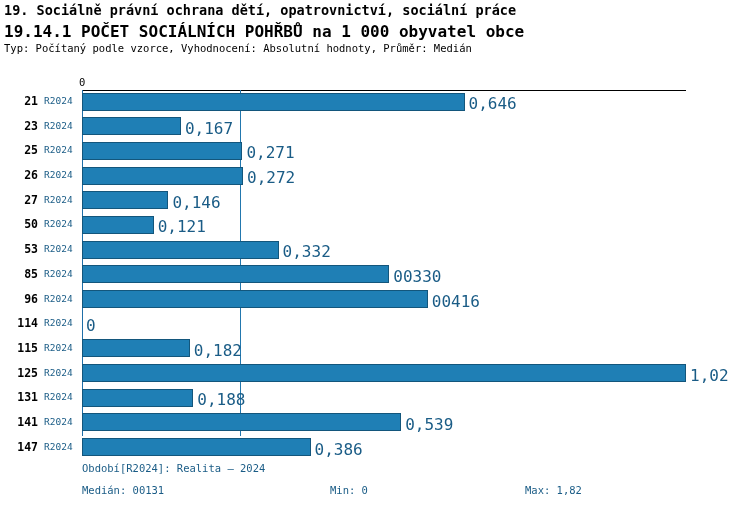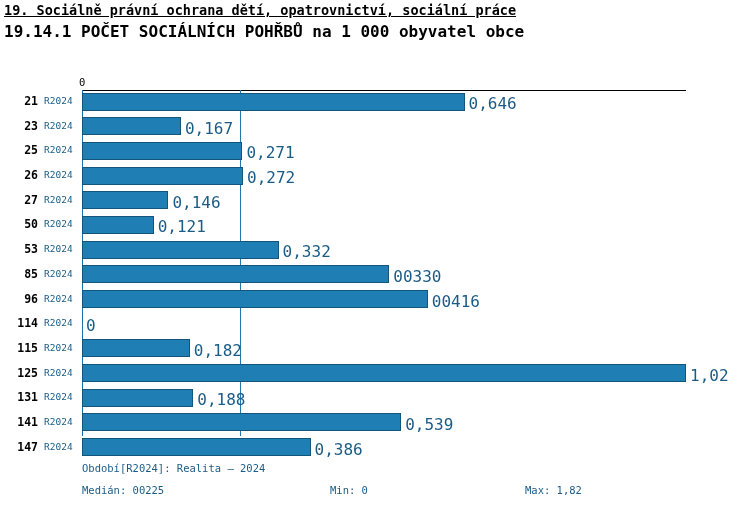--- a/index.html
+++ b/index.html
@@ -19,21 +19,20 @@
     width: 750px;
     height: 512px;
   }
   .title1 {
     position: absolute;
     left: 4px;
     top: 2px;
     font-size: 13.5px;
     font-weight: bold;
     white-space: nowrap;
-    text-decoration: underline;
   }
   .title2 {
     position: absolute;
     left: 4px;
     top: 22px;
     font-size: 16px;
     font-weight: bold;
     white-space: nowrap;
   }
   .subtitle {
@@ -159,20 +158,21 @@
     white-space: nowrap;
   }
 </style>
 </head>
 <body>
 
 <div class="page">
 
   <div class="title1">19. Sociálně právní ochrana dětí, opatrovnictví, sociální práce</div>
   <div class="title2">19.14.1 POČET SOCIÁLNÍCH POHŘBŮ na 1 000 obyvatel obce</div>
+  <div class="subtitle">Typ: Počítaný podle vzorce, Vyhodnocení: Absolutní hodnoty, Průměr: Medián</div>
 
   <div class="plot">
     <div class="zero-label">0</div>
     <div class="axis-top"></div>
     <div class="vline vline-zero"></div>
     <div class="vline vline-median"></div>
 
     <div class="rows" id="rows">
         <div class="row">
           <div class="row-code">21</div>
@@ -261,18 +261,18 @@
           <div class="row-code">147</div>
           <div class="row-period">R2024</div>
           <div class="bar" style="width: 228.573px;"></div>
           <div class="bar-value" style="left: 314.573px;">0,386</div>
         </div>
       </div>
   </div>
 
   <div class="footer">
     <div class="footer-line1">Období[R2024]: Realita – 2024</div>
-    <div class="footer-median">Medián: 00225</div>
+    <div class="footer-median">Medián: 00131</div>
     <div class="footer-min">Min: 0</div>
     <div class="footer-max">Max: 1,82</div>
   </div>
 
 </div>
 
 </body></html>

